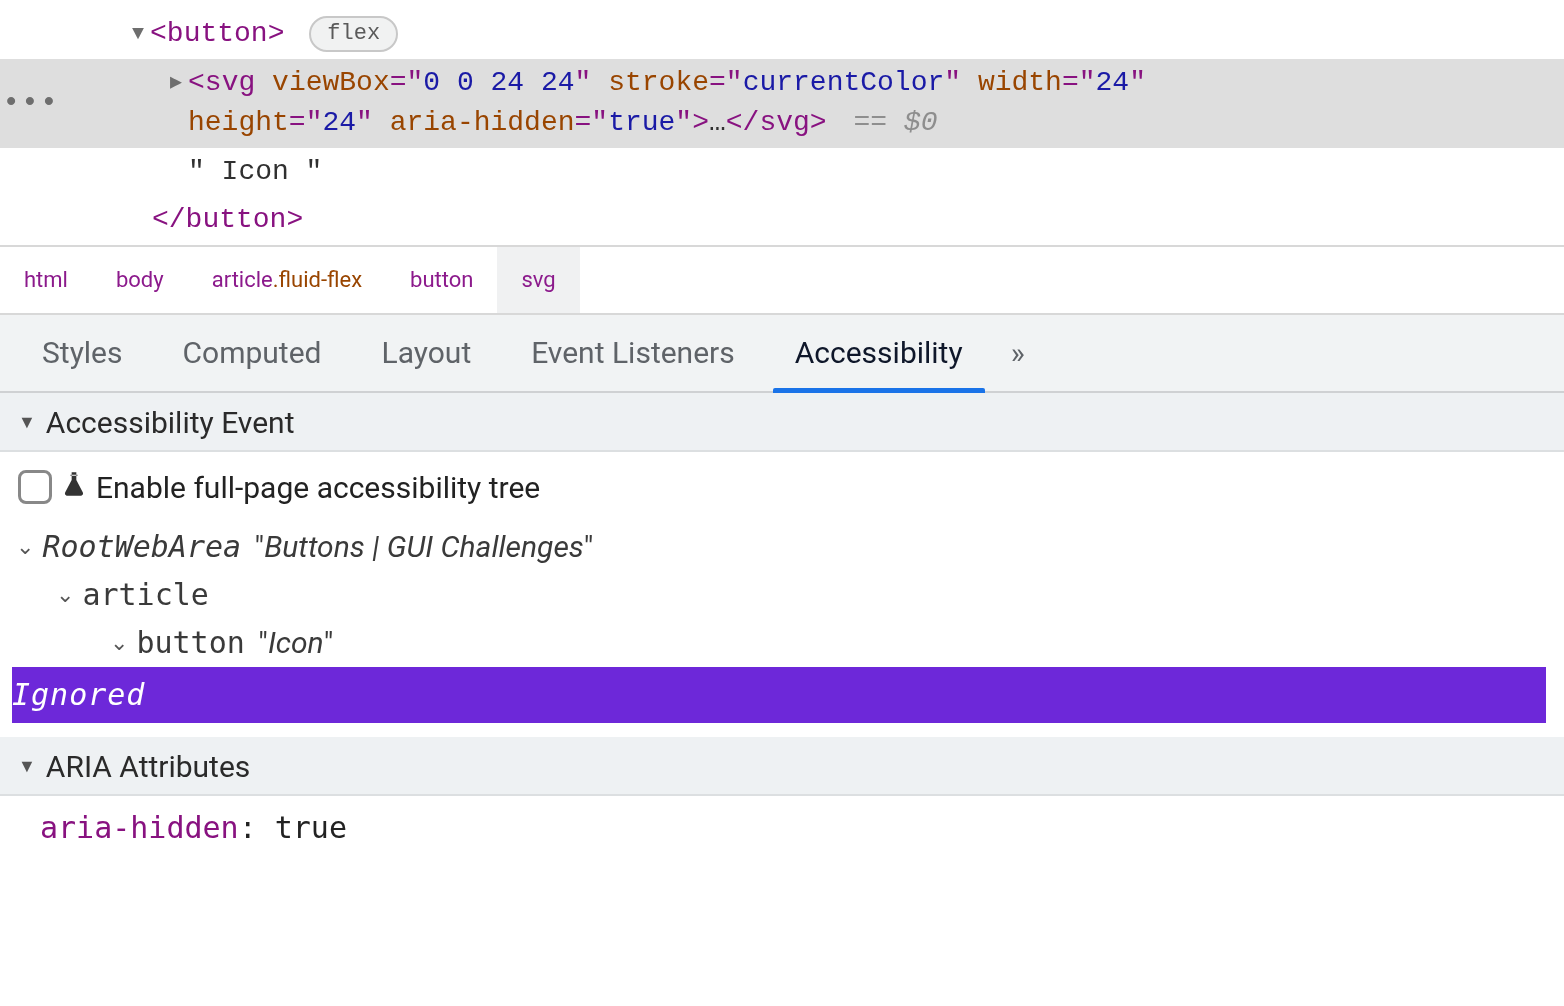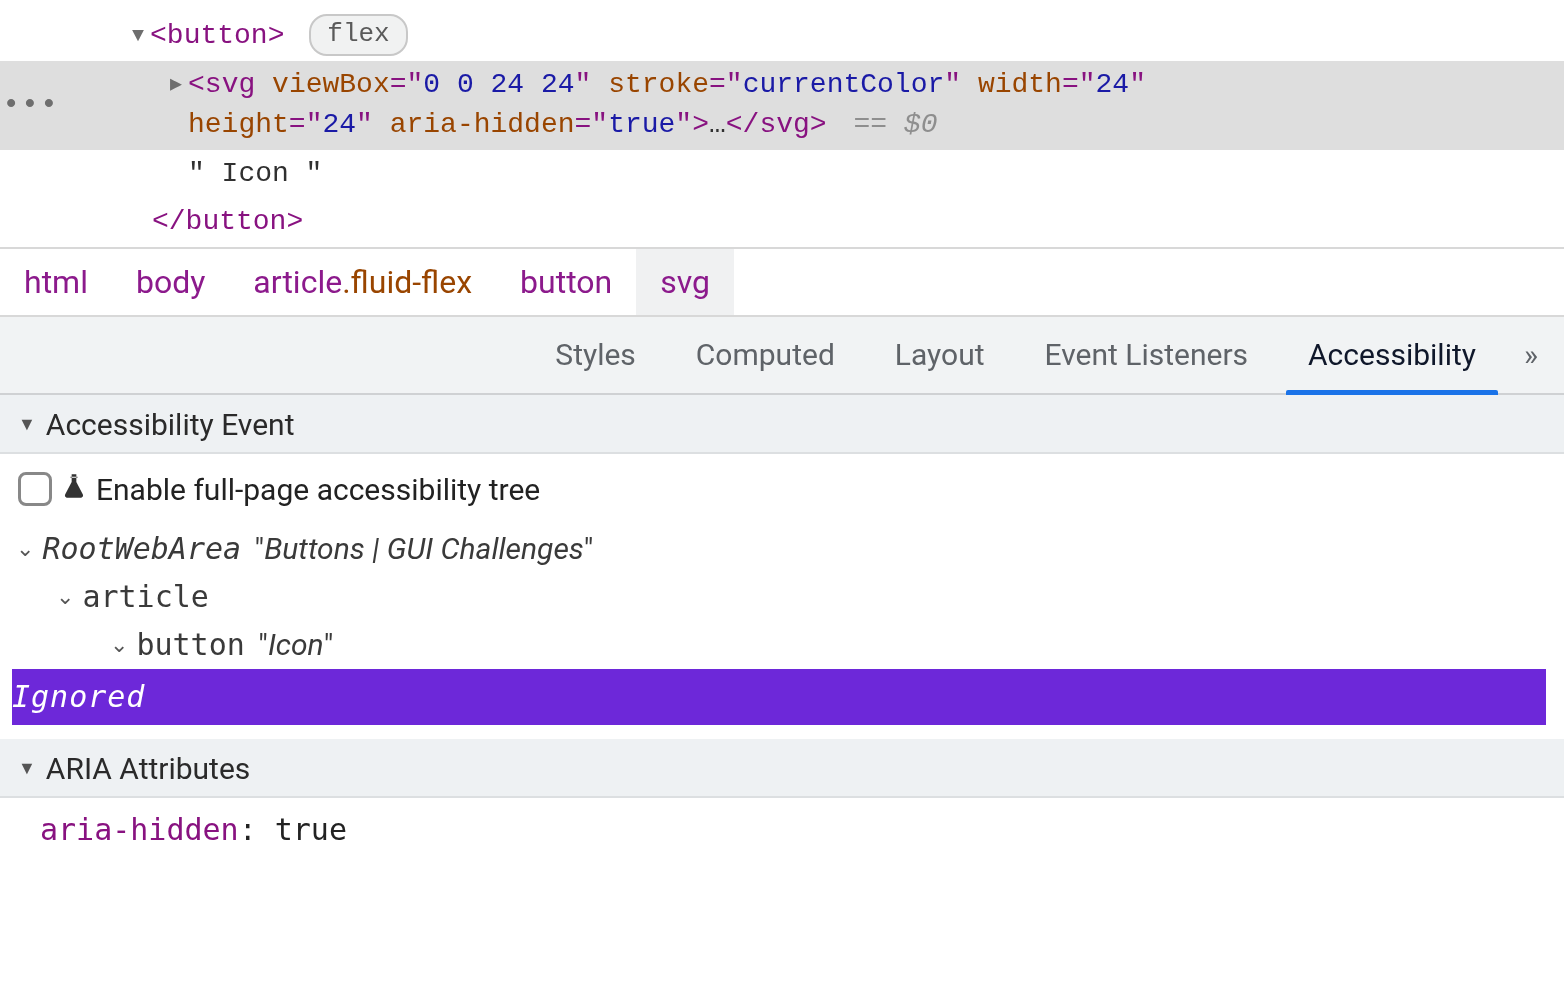--- a/index.html
+++ b/index.html
@@ -61,21 +61,21 @@
   .angle { color: #881280; }
   .text-node { color: #303030; }
   .ellip { color: #303030; }
   .pill {
     display: inline-block;
     background: #f1f2f2;
     border: 2px solid #c8c8c8;
     border-radius: 18px;
     padding: 0 16px;
     margin-left: 8px;
-    font-size: 26px;
+    font-size: 22px;
     color: #5a5a5a;
     vertical-align: 2px;
   }
   .disclosure {
     display: inline-block;
     color: #6e6e6e;
     font-size: 20px;
     margin-right: 6px;
     vertical-align: 2px;
   }
@@ -92,37 +92,36 @@
     border-bottom: 2px solid #d8d8d8;
     background: #fff;
     height: 70px;
     align-items: stretch;
   }
   .crumb {
     display: flex;
     align-items: center;
     padding: 0 24px;
     color: #8c1a8c;
-    font-size: 32px;
+    font-size: 22px;
     position: relative;
   }
   .crumb.sel {
     background: #f0f1f2;
   }
   .crumb-class { color: #994500; }
 
   
   .tabs {
     display: flex;
     align-items: center;
     background: #f1f3f4;
     border-bottom: 2px solid #cfd1d3;
     height: 78px;
     padding: 0 12px;
-    justify-content: flex-end;
   }
   .tab {
     padding: 0 30px;
     height: 100%;
     display: flex;
     align-items: center;
     color: #5f6368;
     font-size: 30px;
     position: relative;
   }

